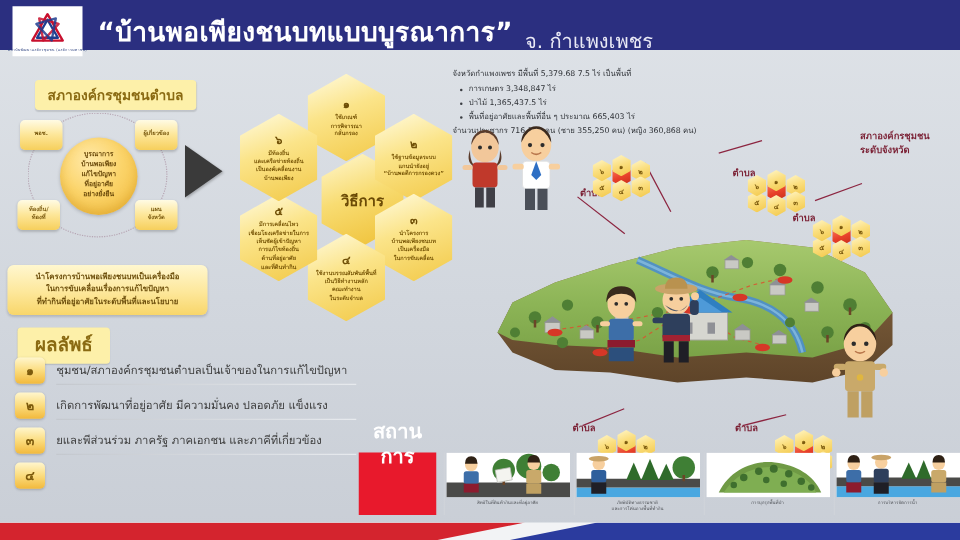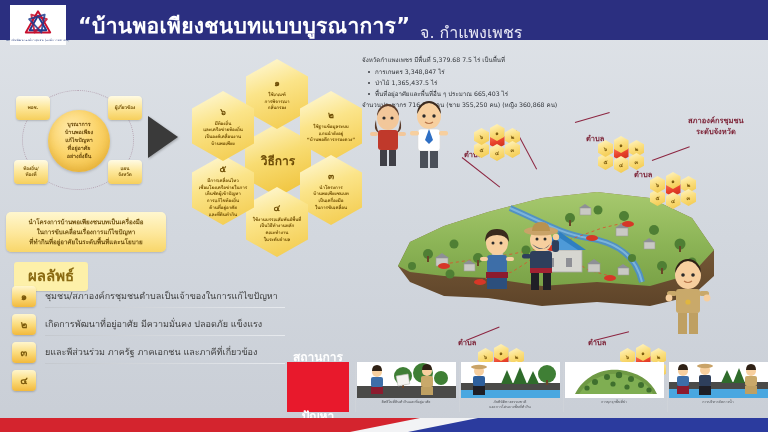--- a/index.html
+++ b/index.html
@@ -138,21 +138,21 @@
   }
   .hex .num { font-size:9px; font-weight:bold; margin-bottom:2px; color:#6f4f06; }
   .hex .txt { font-size:4.5px; line-height:1.5; font-weight:bold; }
   .hex-center {
     position:absolute; width:66px; height:74px;
     background:linear-gradient(160deg,#fff8d2 0%,#f8dc72 45%,#eebf33 100%);
     clip-path: polygon(50% 0%, 100% 25%, 100% 75%, 50% 100%, 0% 75%, 0% 25%);
     display:flex; align-items:center; justify-content:center;
     font-size:12px; font-weight:bold; color:#6b4a05;
   }
-  #hex-c { left:55px; top:68px; }
+  #hex-c { left:67px; top:68px; }
   #hex-1 { left:56px; top:4px; }
   #hex-2 { left:110px; top:36px; }
   #hex-3 { left:110px; top:100px; }
   #hex-4 { left:56px; top:132px; }
   #hex-5 { left:2px;  top:100px; }
   #hex-6 { left:2px;  top:36px; }
 
   
   .stats {
     position:absolute; left:362px; top:55px; width:244px;
@@ -202,21 +202,21 @@
   .p2 { left:31px;  top:4px; }
   .p3 { left:31px;  top:17px; }
   .p4 { left:15.5px; top:20px; }
   .p5 { left:0px;   top:17px; }
   .p6 { left:0px;   top:4px; }
 
   
   .strip { position:absolute; left:287px; top:362px; width:481px; height:56px; }
   .strip-title {
     position:absolute; left:0; top:0; width:62px; height:50px;
-    background:#e8192c; color:#fff; font-weight:bold; font-size:12px;
+    background:#e8192c; color:#fff; font-weight:bold; font-size:16px;
     display:flex; flex-direction:column; align-items:center; justify-content:center;
     line-height:1.25; text-align:center;gap:44px;
   }
   .photo-cell {
     position:absolute; top:0; width:101px; height:50px;
     border-left:1px solid #cfd3d9;
     display:flex; flex-direction:column; align-items:center;
   }
   .photo-cell:first-of-type { border-left:none; }
   .photo-art { width:99px; height:36px; position:relative; overflow:hidden; }
@@ -256,20 +256,21 @@
           <path d="M18 12 L46 20 L24 44 Z" stroke="#c8102e" opacity=".85"></path>
           <path d="M42 12 L14 20 L36 44 Z" stroke="#1f3d8f" opacity=".85"></path>
         </g>
       </svg>
       <div class="logo-caption">สถาบันพัฒนาองค์กรชุมชน (องค์การมหาชน)</div>
     </div>
     <div class="title-main">“บ้านพอเพียงชนบทแบบบูรณาการ”</div>
     <div class="title-sub">จ. กำแพงเพชร</div>
   </div>
 
+  <div class="panel-head" id="head-council">สภาองค์กรชุมชนตำบล</div>
 
   <div class="wheel">
     <div class="ring"></div>
     <div class="core">
       <div class="core-text">บูรณาการ<br>บ้านพอเพียง<br>แก้ไขปัญหา<br>ที่อยู่อาศัย<br>อย่างยั่งยืน</div>
     </div>
     <div class="node" id="node-1">พอช.</div>
     <div class="node" id="node-2">ผู้เกี่ยวข้อง</div>
     <div class="node" id="node-3">ท้องถิ่น/<br>ท้องที่</div>
     <div class="node" id="node-4">แผน<br>จังหวัด</div>
@@ -527,21 +528,21 @@
       </svg>
     </div>
 
     <div class="leader" style="left:92px; top:57px; width:48px; transform:rotate(38deg);"></div>
     <div class="leader" style="left:146px; top:30px; width:44px; transform:rotate(62deg);"></div>
     <div class="leader" style="left:205px; top:22px; width:36px; transform:rotate(-16deg);"></div>
     <div class="leader" style="left:282px; top:60px; width:40px; transform:rotate(-20deg);"></div>
     <div class="leader" style="left:96px; top:240px; width:36px; transform:rotate(-22deg);"></div>
     <div class="leader" style="left:224px; top:240px; width:36px; transform:rotate(-14deg);"></div>
 
-    <div class="calllabel big" style="left:318px; top:16px;text-align:center;">สภาองค์กรชุมชน<br>ระดับจังหวัด</div>
+    <div class="calllabel big" style="left:318px; top:4px;">สภาองค์กรชุมชน<br>ระดับจังหวัด</div>
     <div class="calllabel" style="left:94px; top:48px;">ตำบล</div>
     <div class="calllabel" style="left:216px; top:32px;">ตำบล</div>
     <div class="calllabel" style="left:264px; top:68px;">ตำบล</div>
     <div class="calllabel" style="left:88px; top:236px;">ตำบล</div>
     <div class="calllabel" style="left:218px; top:236px;">ตำบล</div>
 
     <div class="flower" style="left:104px; top:24px;">
       <div class="petal-c"></div>
       <div class="petal p1">๑</div>
       <div class="petal p2">๒</div>

